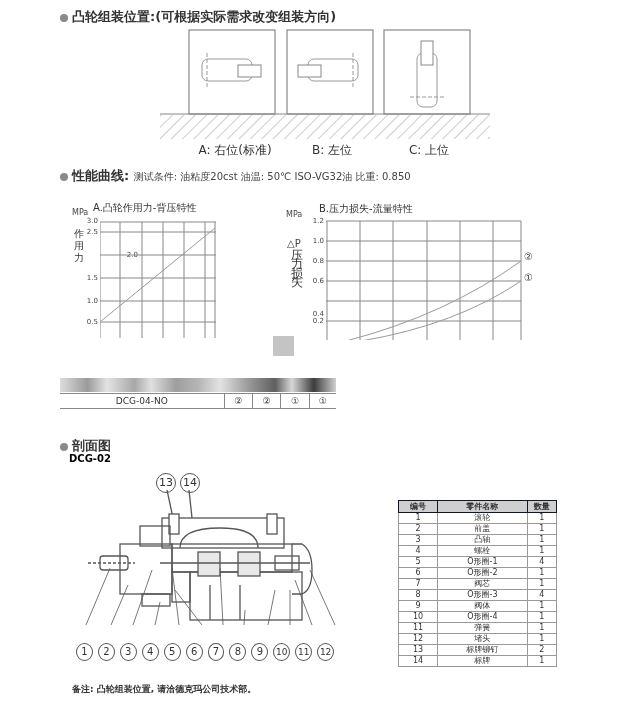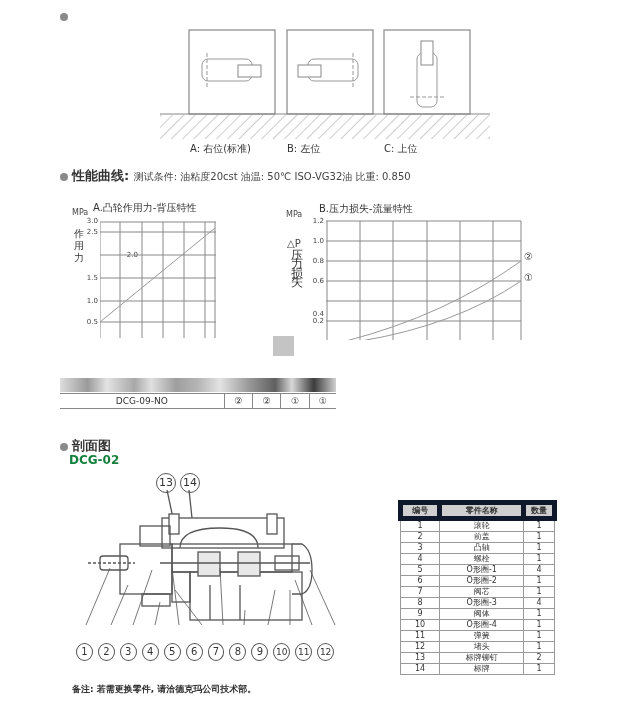--- a/index.html
+++ b/index.html
@@ -1,42 +1,42 @@
 <!DOCTYPE html>
 <html><head>
 <meta charset="utf-8">
 <style>
   html,body{margin:0;padding:0;background:#fff;}
   body{width:619px;height:720px;position:relative;overflow:hidden;font-family:"DejaVu Sans","Liberation Sans",sans-serif;color:#222;}
   .abs{position:absolute;}
   .bullet{display:inline-block;width:8px;height:8px;border-radius:50%;background:#8a8a8a;margin-right:4px;vertical-align:middle;}
   .sec-title{font-size:13px;font-weight:bold;color:#333;white-space:nowrap;}
   .sec-sub{font-size:10px;font-weight:normal;color:#444;}
-  .pos-label{font-size:10px;color:#333;text-align:left;width:90px;}
+  .pos-label{font-size:12px;color:#333;text-align:center;width:90px;}
   .chart-title{font-size:10px;color:#333;white-space:nowrap;}
   .unit{font-size:8px;color:#444;}
   .tick{font-size:7px;color:#444;text-align:right;width:20px;}
   .vlabel{font-size:10px;color:#333;line-height:12px;width:12px;}
   .vlabel-sm{font-size:12px;color:#333;line-height:9px;width:10px;}
   table.conn{border-collapse:collapse;font-size:9px;color:#333;}
   table.conn td{border:1px solid #888;height:14px;text-align:center;padding:0;}
   table.conn td.first{border-left:none;}
   table.parts{border-collapse:collapse;font-size:8px;color:#333;}
-  table.parts th{background:#cfcfcf;border:5px solid #0f172a;font-weight:bold;height:11px;padding:0;}
+  table.parts th{background:#cfcfcf;border:1px solid #0f172a;font-weight:bold;height:11px;padding:0;}
   table.parts td{border:1px solid #999;height:10px;padding:0;text-align:center;line-height:10px;}
   .redact{position:absolute;}
-  .model-title{font-size:12px;font-weight:bold;color:#15803d;text-align:right;}
+  .model-title{font-size:10px;font-weight:bold;color:#000000;text-align:right;}
   .note{font-size:9px;font-weight:bold;color:#333;white-space:nowrap;}
   .callout{font-size:11px;color:#333;text-align:center;}
 </style>
 </head>
 <body>
 
 <div class="abs sec-title" style="left:60px;top:8px;">
-  <span class="bullet"></span>
+  <span class="bullet"></span><span>凸轮组装位置:(可根据实际需求改变组装方向)</span>
 </div>
 
 <svg class="abs" style="left:160px;top:25px;" width="330" height="120">
   <defs>
     <pattern id="hatch" width="8" height="8" patternUnits="userSpaceOnUse" patternTransform="rotate(45)">
       <line x1="0" y1="0" x2="0" y2="8" stroke="#999" stroke-width="1"></line>
     </pattern>
   </defs>
 
   <line x1="0" y1="89" x2="330" y2="89" stroke="#888" stroke-width="1.2"></line>
@@ -133,21 +133,21 @@
 <div class="abs" style="left:524px;top:251px;font-size:10px;color:#444;">②</div>
 <div class="abs" style="left:524px;top:272px;font-size:10px;color:#444;">①</div>
 
 <div class="redact" style="left:60px;top:338px;width:165px;height:18px;background:#fff;"></div>
 <div class="redact" style="left:273px;top:336px;width:21px;height:20px;background:#c4c4c4;"></div>
 <div class="redact" style="left:60px;top:378px;width:276px;height:14px;background:linear-gradient(90deg,#ddd 0%,#9a9a9a 10%,#e3e3e3 17%,#a8a8a8 27%,#e0e0e0 33%,#9e9e9e 42%,#b5b5b5 50%,#e3e3e3 58%,#9c9c9c 68%,#5f5f5f 78%,#d8d8d8 84%,#3c3c3c 92%,#d0d0d0 100%);"></div>
 
 <table class="abs conn" style="left:60px;top:393px;width:276px;">
   <tbody>
   <tr>
-    <td class="first">DCG-09-NO</td>
+    <td class="first">DCG-04-NO</td>
     <td>②</td>
     <td>②</td>
     <td>①</td>
     <td style="border-right:none;">①</td>
   </tr>
 </tbody>
   </table>
 
 <div class="abs sec-title" style="left:60px;top:437px;">
   <span class="bullet"></span><span>剖面图</span>
@@ -323,13 +323,13 @@
         <td>2</td>
       </tr>
   <tr>
         <td>14</td>
         <td>标牌</td>
         <td>1</td>
       </tr>
 </tbody>
   </table>
 
-<div class="abs note" style="left:72px;top:683px;">备注: 若需更换零件, 请洽德克玛公司技术部。</div>
+<div class="abs note" style="left:72px;top:683px;">备注: 凸轮组装位置, 请洽德克玛公司技术部。</div>
 
 </body></html>

